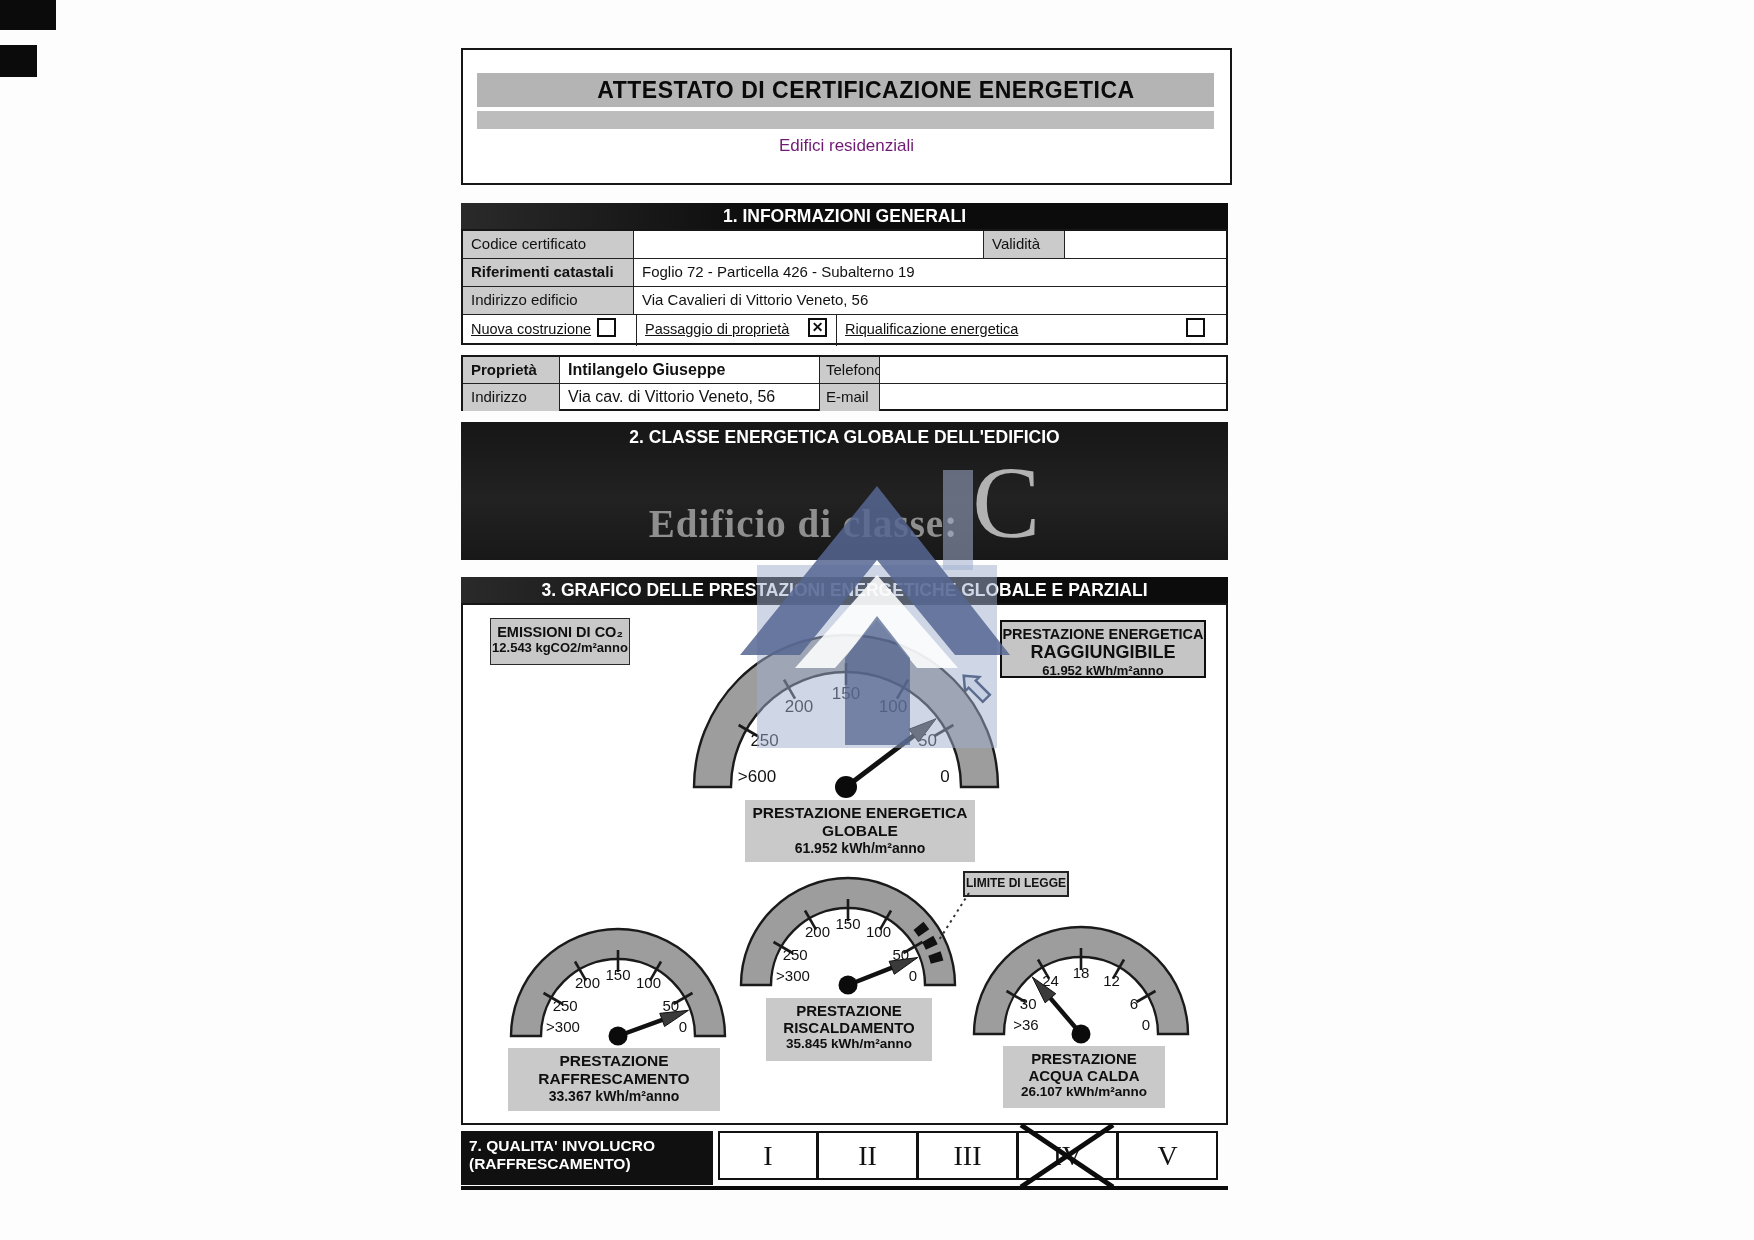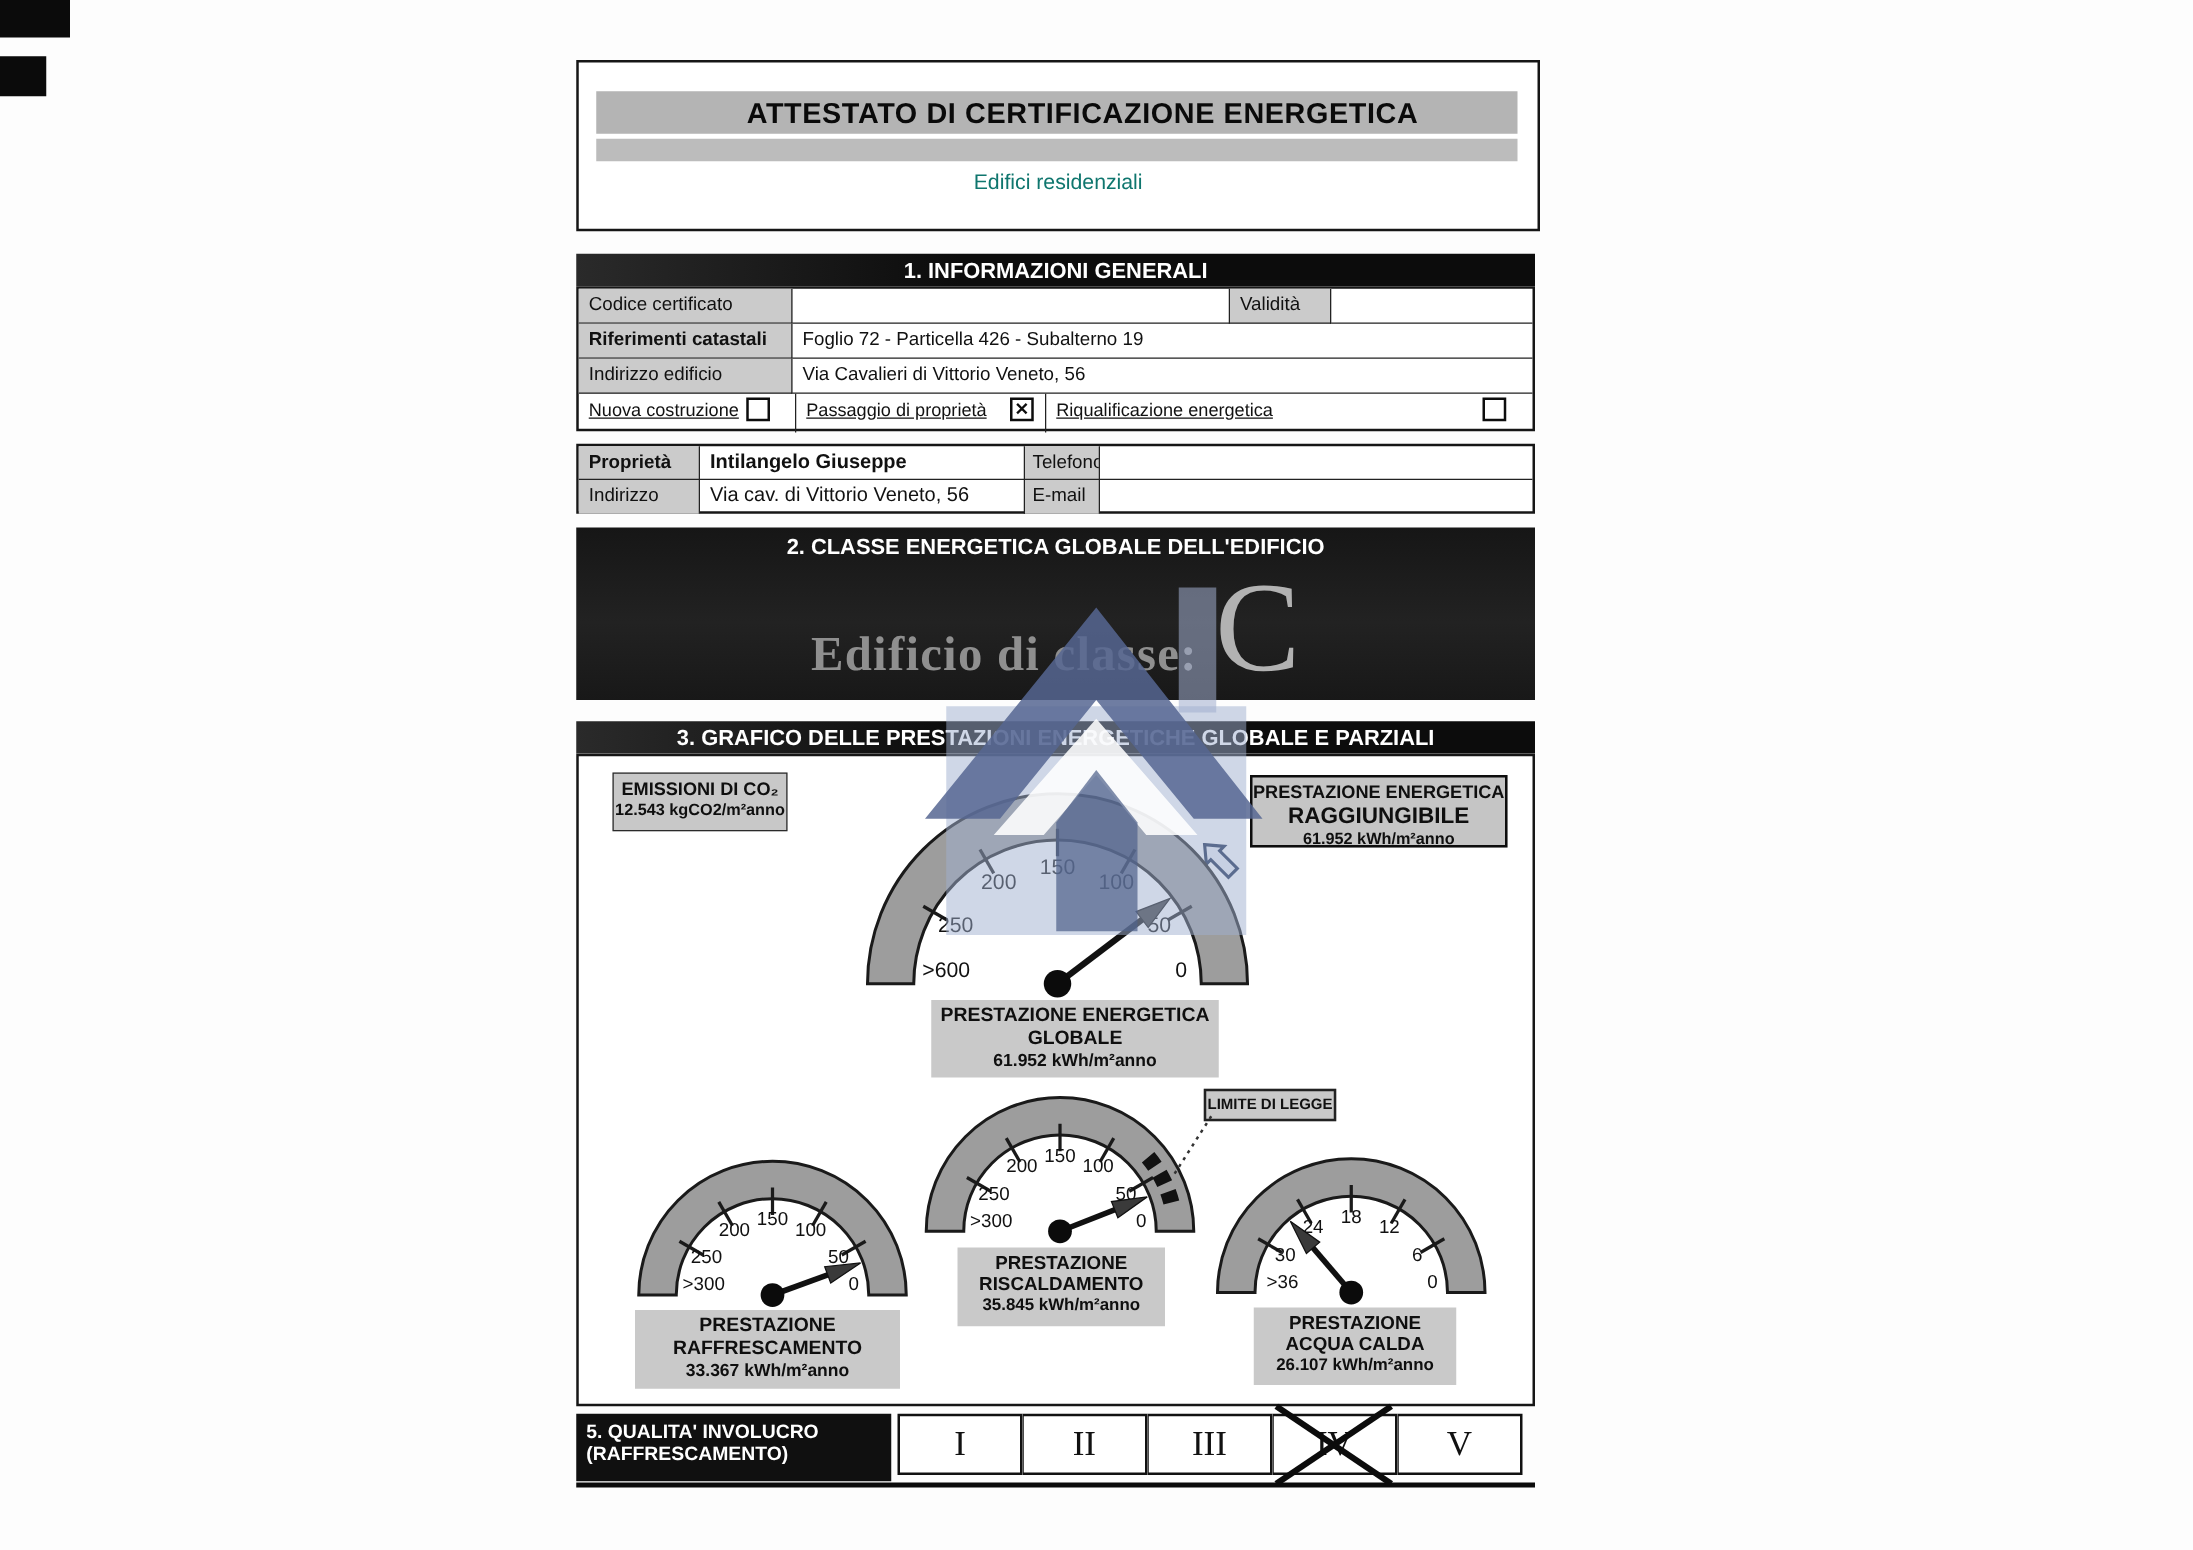--- a/index.html
+++ b/index.html
@@ -3,21 +3,21 @@
 <meta charset="utf-8">
 <style>
   html,body{margin:0;padding:0;background:#fff;}
   #canvas{position:relative;width:1754px;height:1240px;background:#fdfdfd;overflow:hidden;
           font-family:"Liberation Sans",sans-serif;color:#111;}
   .abs{position:absolute;}
   
   .doc-border{border:2.5px solid #161616;background:#fff;}
   .graybar{background:#b4b4b4;}
   .title-text{font-weight:bold;font-size:23px;letter-spacing:.5px;color:#0a0a0a;text-align:center;}
-  .subtitle-text{font-size:17px;text-align:center;color:#0f766e;}
+  .subtitle-text{font-size:17px;text-align:center;color:#701a75;}
   
   .secbar{background:linear-gradient(90deg,#2a2a2a 0%,#0c0c0c 40%);color:#fff;font-weight:bold;
           font-size:17.5px;text-align:center;line-height:26px;}
   
   .tbl{border:2.5px solid #161616;box-sizing:border-box;background:#fff;}
   .trow{display:flex;box-sizing:border-box;}
   .tcell{box-sizing:border-box;border-right:1.5px solid #222;border-bottom:1.5px solid #222;
          font-size:15px;padding:4px 8px 0 8px;overflow:hidden;white-space:nowrap;}
   .tcell:last-child{border-right:none;}
   .trow:last-child .tcell{border-bottom:none;}
@@ -235,21 +235,21 @@
   </svg>
 
   <svg class="abs" style="left:695px;top:468px;pointer-events:none;z-index:50;" width="370" height="340">
     <rect x="248" y="2" width="30" height="100" fill="rgba(160,173,205,0.55)"></rect>
     <rect x="62" y="97" width="240" height="183" fill="rgba(160,175,208,0.5)"></rect>
     <polygon points="45,187 182,18 315,187 260,187 182,92 105,187" fill="rgba(86,102,146,0.85)"></polygon>
     <polygon points="100,200 182,107 263,200 222,200 182,152 140,200" fill="rgba(255,255,255,0.88)"></polygon>
     <polygon points="150,277 150,190 182,148 215,190 215,277" fill="rgba(80,98,140,0.72)"></polygon>
   </svg>
 
-  <div class="abs s4bar" style="left:461px;top:1131px;width:252px;height:54px;">5.  QUALITA' INVOLUCRO (RAFFRESCAMENTO)</div>
+  <div class="abs s4bar" style="left:461px;top:1131px;width:252px;height:54px;">7.  QUALITA' INVOLUCRO (RAFFRESCAMENTO)</div>
   <div class="abs roman-row" style="left:718px;top:1131px;" id="roman-row">
     <div class="roman-cell">I</div>
     <div class="roman-cell">II</div>
     <div class="roman-cell">III</div>
     <div class="roman-cell">IV<svg width="104" height="70" style="position: absolute; left: -4px; top: -12px; overflow: visible;">
           <line x1="6" y1="4" x2="98" y2="66" stroke="#0c0c0c" stroke-width="5"></line>
           <line x1="98" y1="4" x2="6" y2="66" stroke="#0c0c0c" stroke-width="5"></line>
         </svg></div>
     <div class="roman-cell">V</div>
   </div>

